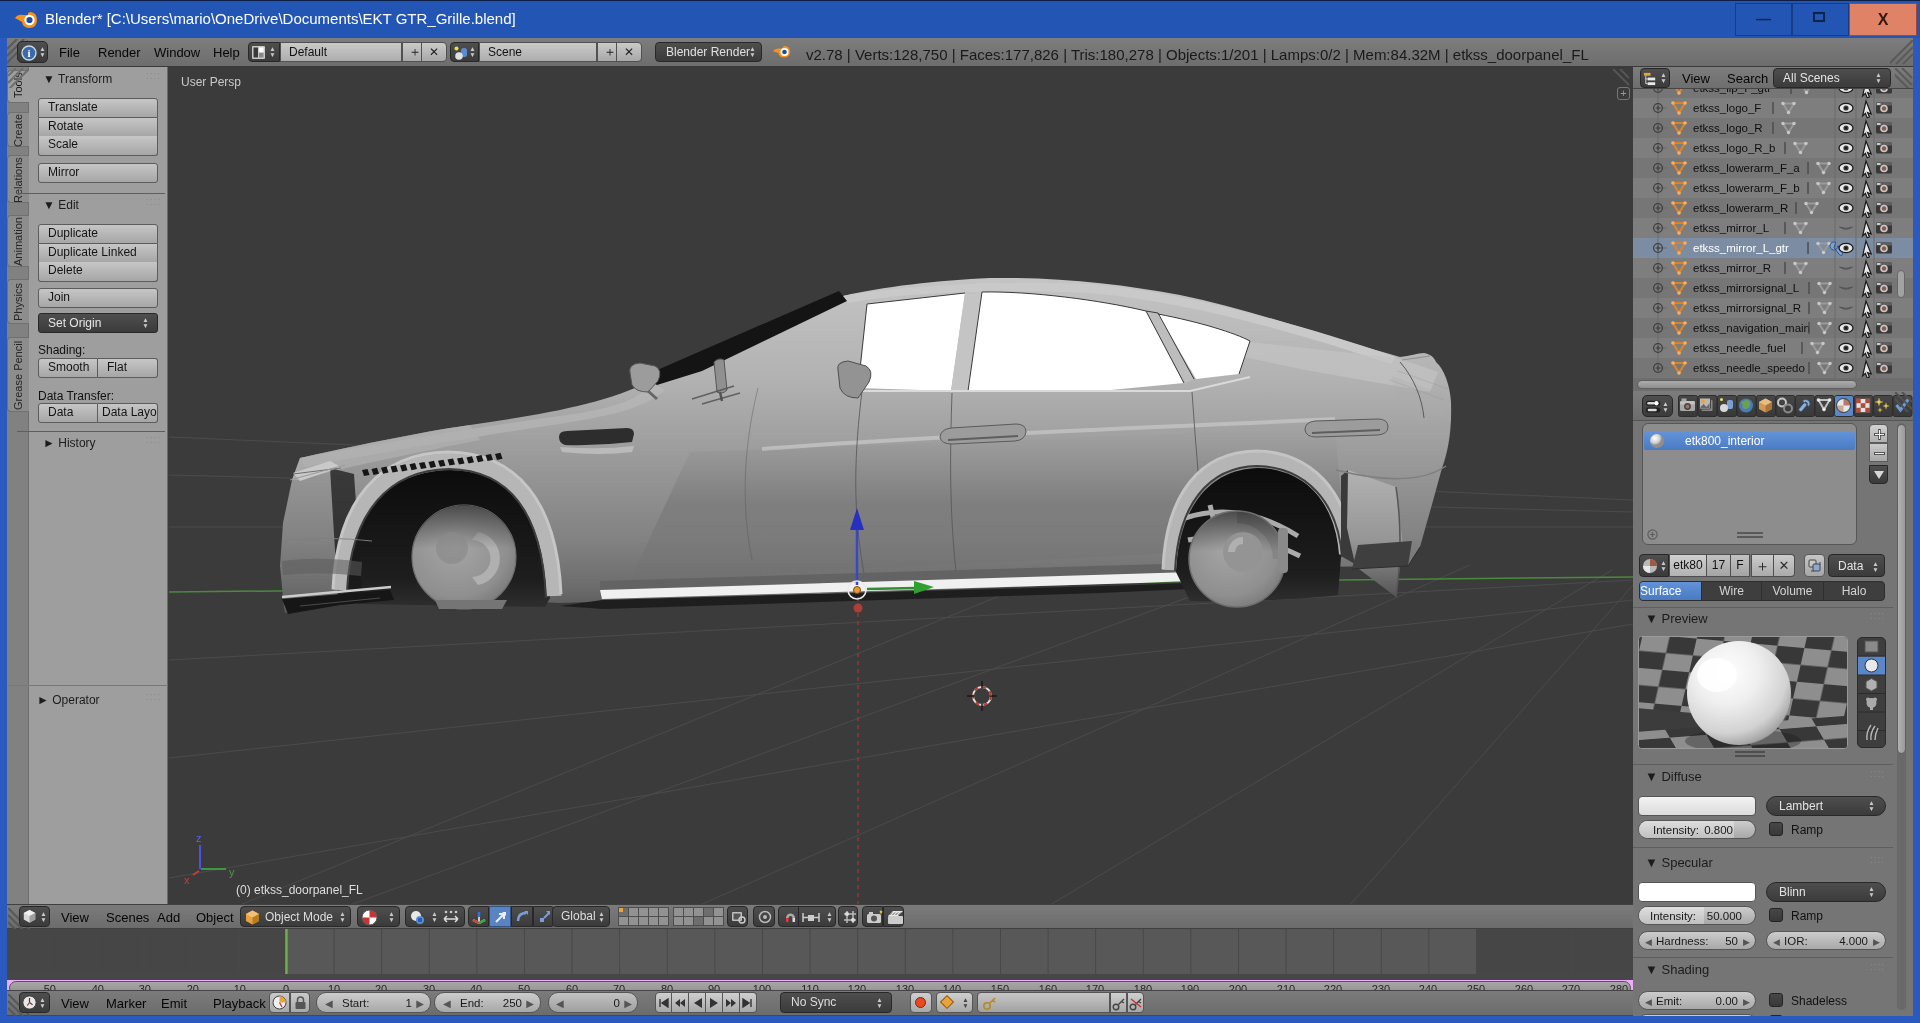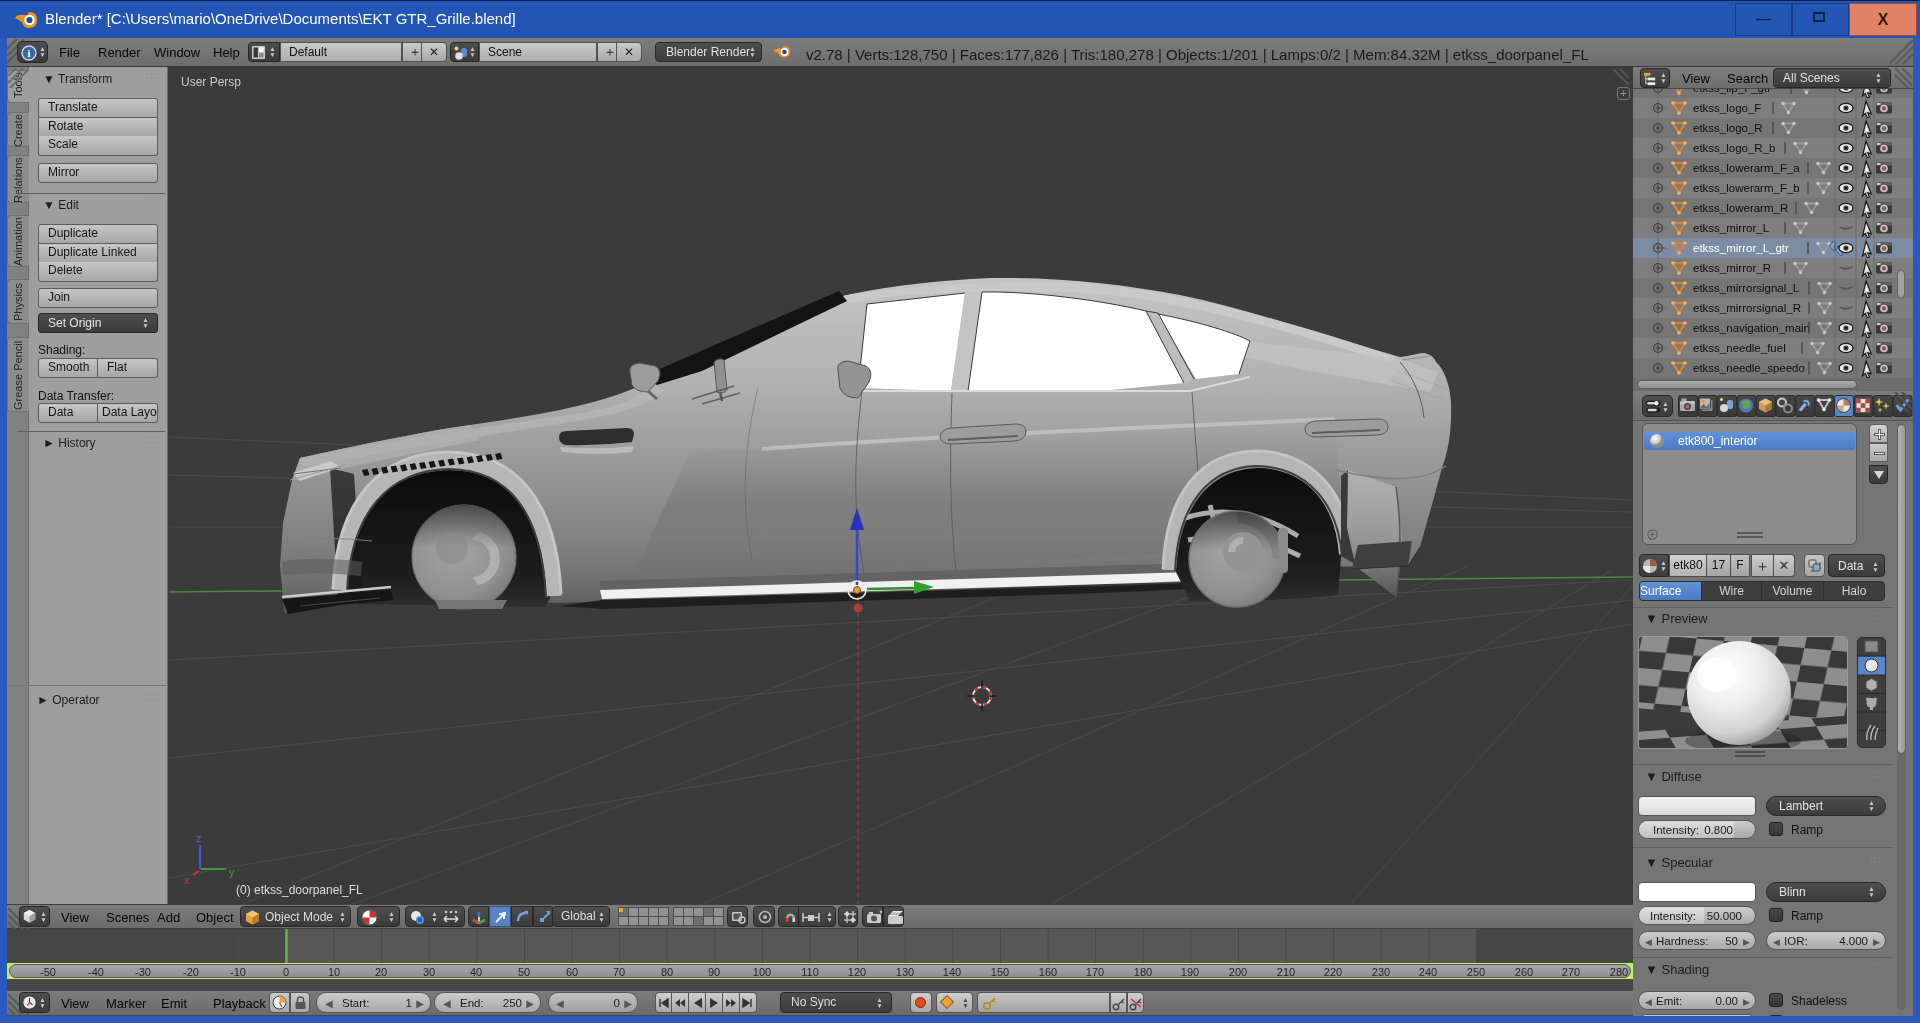--- a/index.html
+++ b/index.html
@@ -506,21 +506,21 @@
         <pattern id="tgrid" width="47.6" height="45" patternUnits="userSpaceOnUse" x="279">
           <rect x="0" y="0" width="1" height="45" fill="#474747"></rect>
         </pattern>
       </defs>
     <rect x="0" y="0" width="1626" height="45" fill="#464646"></rect>
     <rect x="279" y="0" width="1190" height="45" fill="#585858"></rect>
     <rect x="0" y="0" width="1626" height="45" fill="url(#tgrid)"></rect>
     <rect x="278" y="0" width="2" height="45" fill="#5fa337"></rect>
     <rect x="279.5" y="0" width="1" height="45" fill="#7dbf52"></rect>
   </svg>
-  <div class="abs" style="left:0;top:34px;width:1626px;height:16px;background:#bef264">
+  <div class="abs" style="left:0;top:51px;width:1626px;height:16px;background:#f0abfc">
     <div class="abs" style="left:2px;top:1px;width:1622px;height:14px;background:linear-gradient(#a7a7a7,#8f8f8f);border:1px solid #555;border-radius:8px"></div>
     <svg class="abs" style="left:0;top:1px" width="1626" height="14">
 <text x="41" y="12" font-size="11" fill="#252525" text-anchor="middle" font-family="Liberation Sans">-50</text>
 <text x="89" y="12" font-size="11" fill="#252525" text-anchor="middle" font-family="Liberation Sans">-40</text>
 <text x="136" y="12" font-size="11" fill="#252525" text-anchor="middle" font-family="Liberation Sans">-30</text>
 <text x="184" y="12" font-size="11" fill="#252525" text-anchor="middle" font-family="Liberation Sans">-20</text>
 <text x="231" y="12" font-size="11" fill="#252525" text-anchor="middle" font-family="Liberation Sans">-10</text>
 <text x="279" y="12" font-size="11" fill="#252525" text-anchor="middle" font-family="Liberation Sans">0</text>
 <text x="327" y="12" font-size="11" fill="#252525" text-anchor="middle" font-family="Liberation Sans">10</text>
 <text x="374" y="12" font-size="11" fill="#252525" text-anchor="middle" font-family="Liberation Sans">20</text>
@@ -1025,21 +1025,21 @@
   <svg class="abs" style="left:16px;top:42px" width="16" height="16">
       <defs>
         <radialGradient id="msph" cx="0.35" cy="0.3">
           <stop offset="0" stop-color="#ffffff"></stop>
           <stop offset="0.7" stop-color="#cfcfcf"></stop>
           <stop offset="1" stop-color="#8f8f8f"></stop>
         </radialGradient>
       </defs>
       <circle cx="8" cy="8" r="7" fill="url(#msph)"></circle>
     </svg>
-  <div class="abs" style="left:45px;top:43px;color:#fff;font-size:12px">etk800_interior</div>
+  <div class="abs" style="left:52px;top:43px;color:#fff;font-size:12px">etk800_interior</div>
   <svg class="abs" style="left:14px;top:138px" width="12" height="12">
       <circle cx="5.5" cy="5.5" r="4.6" fill="none" stroke="#5e5e5e" stroke-width="1.2"></circle>
       <path d="M3,5.5 H8 M5.5,3 V8" stroke="#5e5e5e" stroke-width="1.2"></path>
     </svg>
   <div class="abs" style="left:104px;top:141px;width:26px;height:2px;background:#5a5a5a;box-shadow:0 4px 0 #5a5a5a"></div>
   <div class="btn" style="left:236px;top:33px;width:19px;height:19px;border-radius:4px 4px 0 0;background:linear-gradient(#d2d2d2,#b0b0b0)">
       <svg class="abs" style="left:3px;top:3px" width="13" height="13">
         <path d="M6.5,1 V12 M1,6.5 H12" stroke="#3f3f3f" stroke-width="2.4"></path>
         <path d="M6.5,2 V11 M2,6.5 H11" stroke="#f2f2f2" stroke-width="1"></path>
       </svg>

